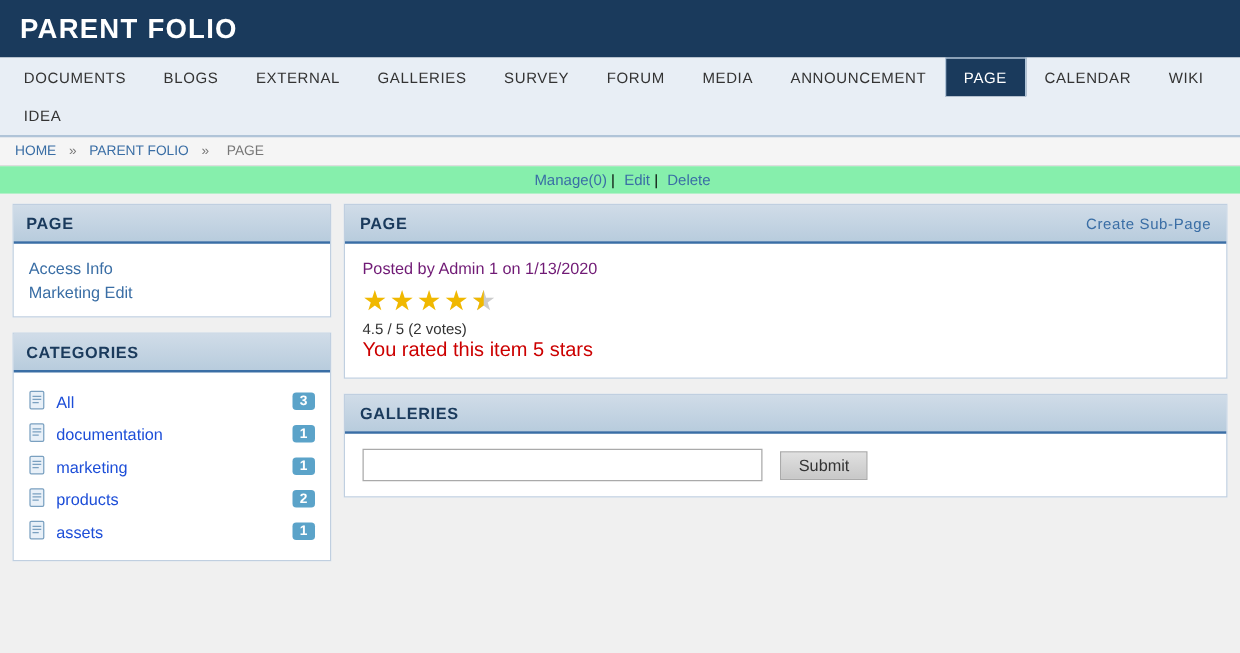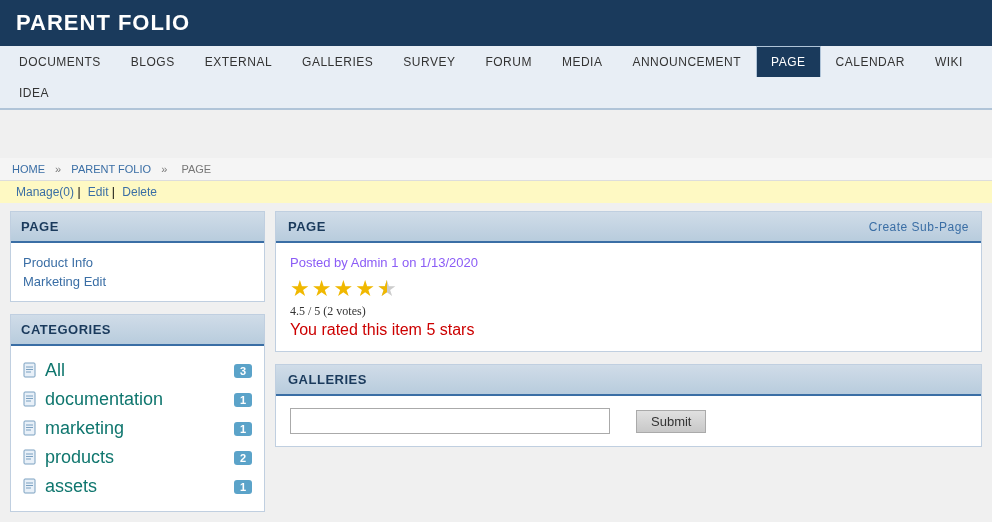--- a/index.html
+++ b/index.html
@@ -43,31 +43,30 @@
       border-color: #b0c4d8;
     }
 
     
     #breadcrumb {
       background: #f5f5f5;
       padding: 5px 12px;
       font-size: 11px;
       color: #555;
       border-bottom: 1px solid #ddd;
-      margin-top: 48px;
     }
     #breadcrumb span { color: #777; margin: 0 4px; }
     #breadcrumb a { color: #3a6ea5; text-decoration: none; }
 
     
     #actions-bar {
-      text-align: left;
+      text-align: center;
       padding: 4px 12px;
       font-size: 12px;
-      background: #fef9c3;
+      background: #86efac;
     }
     #actions-bar a {
       color: #3a6ea5;
       text-decoration: none;
       margin-left: 4px;
     }
 
     
     #content-area {
       display: flex;
@@ -115,23 +114,23 @@
       align-items: center;
       padding: 4px 0;
       gap: 6px;
     }
     .cat-icon {
       width: 16px;
       height: 18px;
       flex-shrink: 0;
     }
     .cat-name {
-      color: #0f766e;
-      text-decoration: none;
-      font-size: 18px;
+      color: #1d4ed8;
+      text-decoration: none;
+      font-size: 13px;
       flex: 1;
     }
     .cat-badge {
       background: #5ba3c9;
       color: #fff;
       border-radius: 3px;
       padding: 1px 6px;
       font-size: 11px;
       font-weight: bold;
     }
@@ -164,21 +163,21 @@
       text-decoration: none;
       font-size: 12px;
       font-weight: normal;
     }
 
     .content-section-body {
       padding: 12px 14px;
     }
 
     .posted-by {
-      color: #8b5cf6;
+      color: #701a75;
       font-size: 13px;
       margin-bottom: 8px;
     }
     .page-description {
       color: #333;
       font-size: 13px;
       margin-bottom: 12px;
     }
 
     
@@ -192,32 +191,31 @@
       font-size: 22px;
       line-height: 1;
     }
     .star-full { color: #f0b800; }
     .star-empty { color: #ccc; }
 
     .rating-text {
       font-size: 12px;
       color: #333;
       margin-bottom: 2px;
-      font-family: Liberation Serif, serif;
     }
     .rated-text {
       font-size: 16px;
       color: #c00;
     }
 
     
     .comment-input-row {
       display: flex;
       align-items: center;
-      gap: 26px;
+      gap: 14px;
       padding: 12px 14px;
     }
     .comment-input {
       flex: 1;
       max-width: 320px;
       height: 26px;
       border: 1px solid #aaa;
       padding: 2px 6px;
       font-size: 13px;
     }
@@ -268,21 +266,21 @@
   <a href="#">Delete</a>
 </div>
 
 <div id="content-area">
 
   <div id="sidebar">
 
     <div class="sidebar-section">
       <div class="sidebar-section-header">PAGE</div>
       <div class="sidebar-section-body">
-        <a href="#" class="page-link">Product Info</a>
+        <a href="#" class="page-link">Access Info</a>
         <a href="#" class="page-link">Marketing Edit</a>
       </div>
     </div>
 
     <div class="sidebar-section">
       <div class="sidebar-section-header">CATEGORIES</div>
       <div class="sidebar-section-body">
 
         <div class="category-item">
           <svg class="cat-icon" viewBox="0 0 16 18" fill="none" xmlns="http://www.w3.org/2000/svg">

